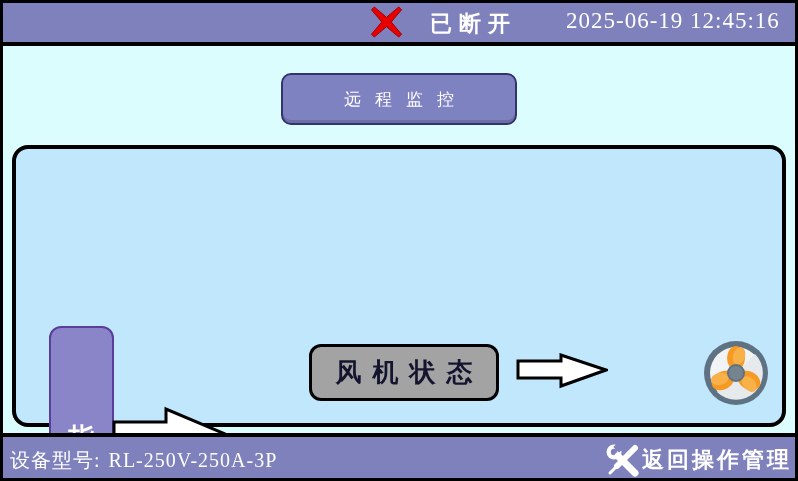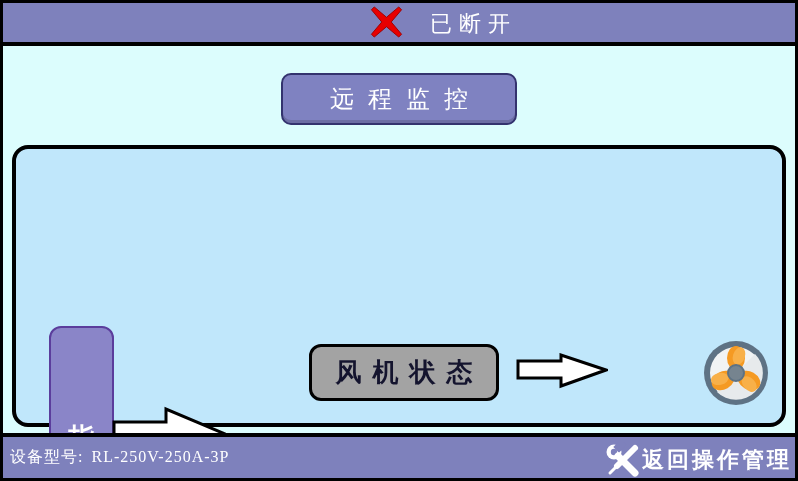--- a/index.html
+++ b/index.html
@@ -3,60 +3,61 @@
 <meta charset="utf-8">
 <style>
   * { margin:0; padding:0; box-sizing:border-box; }
   body { background:#555; font-family:"Liberation Serif","DejaVu Serif",serif; }
   .screen { position:relative; width:798px; height:481px; background:#dcfdfd; overflow:hidden; }
   .screen-border { position:absolute; inset:0; border:3px solid #000; z-index:50; pointer-events:none; }
 
   
   .topbar { position:absolute; left:0; top:0; width:798px; height:46px; background:#7e81bc; border-bottom:4px solid #000; }
   .statusx { position:absolute; left:370px; top:6px; width:33px; height:32px; }
-  .status-text { position:absolute; left:430px; top:9px; font-size:22px; letter-spacing:7px; color:#fff; font-weight:normal; }
+  .status-text { position:absolute; left:430px; top:9px; font-size:22px; letter-spacing:7px; color:#fff; font-weight:bold; }
   .clock { position:absolute; left:566px; top:8px; font-size:23px; letter-spacing:1px; color:#fff; }
 
   
-  .title-plate { position:absolute; left:281px; top:73px; width:236px; height:52px; background:#7f82c1; border:2px solid #33336e; border-radius:10px; display:flex; align-items:center; justify-content:center; color:#fff; font-size:24px; letter-spacing:14px; padding-left:14px; box-shadow:inset 0 -3px 0 rgba(0,0,0,0.15); }
+  .title-plate { position:absolute; left:281px; top:73px; width:236px; height:52px; background:#7f82c1; border:2px solid #33336e; border-radius:10px; display:flex; align-items:center; justify-content:center; color:#fff; font-size:17px; letter-spacing:14px; padding-left:14px; box-shadow:inset 0 -3px 0 rgba(0,0,0,0.15); }
 
   
   .panel { position:absolute; left:12px; top:145px; width:774px; height:282px; background:#c0e7fb; border:4px solid #000; border-radius:16px; }
 
   .group-box { position:absolute; left:33px; top:177px; width:65px; height:218px; background:#8a85c8; border:2px solid #5b3d9c; border-radius:12px; display:flex; align-items:center; justify-content:center; }
   .group-box span { writing-mode:vertical-rl; text-orientation:upright; color:#fff; font-size:26px; letter-spacing:13px; font-weight:bold; }
 
   .arrow-big { position:absolute; left:96px; top:257px; }
   .label-plate { position:absolute; width:190px; height:57px; background:#a3a3a3; border:3px solid #000; border-radius:12px; display:flex; align-items:center; justify-content:center; font-size:26px; letter-spacing:11px; padding-left:11px; color:#14142e; font-weight:bold; }
   .lp1 { left:293px; top:195px; }
   .lp2 { left:293px; top:320px; }
   .arrow-s1 { position:absolute; left:500px; top:204px; }
   .arrow-s2 { position:absolute; left:500px; top:331px; }
 
   .fan { position:absolute; left:687px; top:191px; width:66px; height:66px; }
   .lamp { position:absolute; left:687px; top:316px; width:66px; height:68px; background:#fdfdfd; border:2px solid #000; border-radius:50%; }
 
   
   .footer { position:absolute; left:0; top:433px; width:798px; height:48px; background:#7e81bc; border-top:4px solid #000; }
-  .model { position:absolute; left:10px; top:10px; color:#fff; font-size:16px; letter-spacing:1px; white-space:nowrap; }
+  .model { position:absolute; left:10px; top:10px; color:#fff; font-size:20px; letter-spacing:1px; white-space:nowrap; }
   .model .val { margin-left:8px; }
   .back-btn { position:absolute; right:6px; top:5px; height:36px; display:flex; align-items:center; gap:0; cursor:pointer; }
   .back-btn .lbl { color:#fff; font-size:22px; letter-spacing:3px; font-weight:bold; }
 </style>
 </head>
 <body>
 
 <div class="screen">
   <div class="screen-border"></div>
 
   <div class="topbar">
     <svg class="statusx" viewBox="0 0 34 34">
       <path d="M4 1 L17 12 L30 1 L33 4 L22 17 L33 30 L30 33 L17 22 L4 33 L1 30 L12 17 L1 4 Z" fill="#e80000" stroke="#9b0000" stroke-width="1"></path>
     </svg>
     <div class="status-text">已断开</div>
+    <div class="clock">2025-06-19 12:45:16</div>
   </div>
 
   <div class="title-plate">远程监控</div>
 
   <div class="panel">
     <div class="group-box">
       <span>指示灯状态</span>
     </div>
 
     <svg class="arrow-big" width="114" height="56" viewBox="0 0 114 56">

